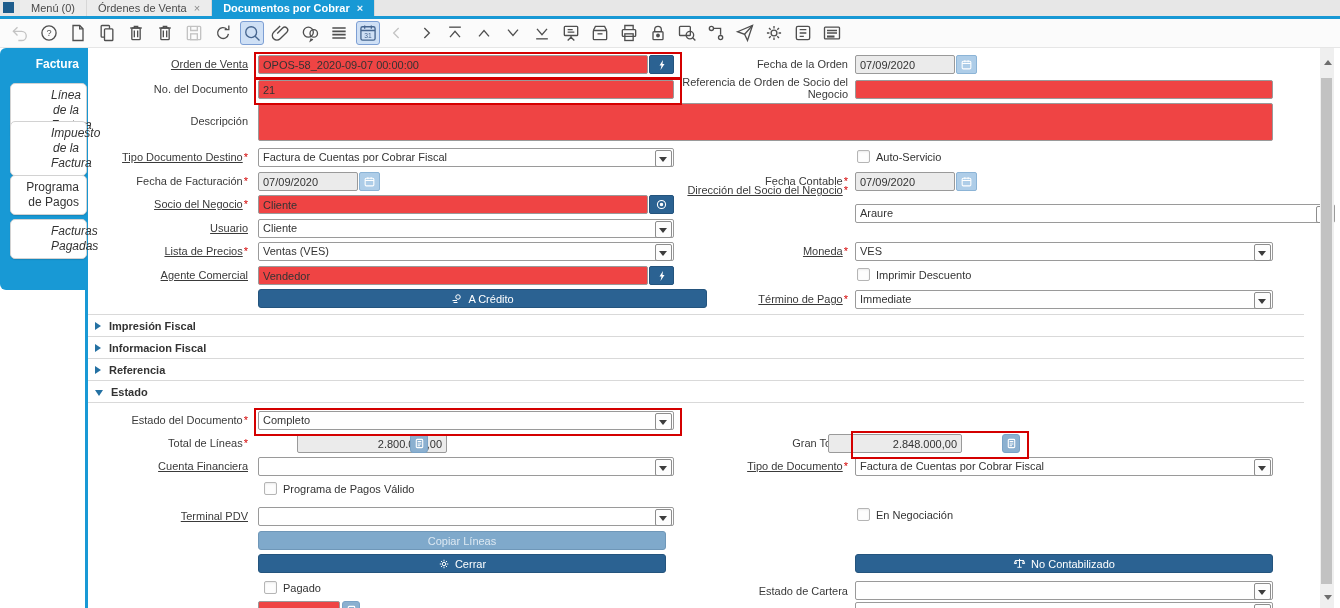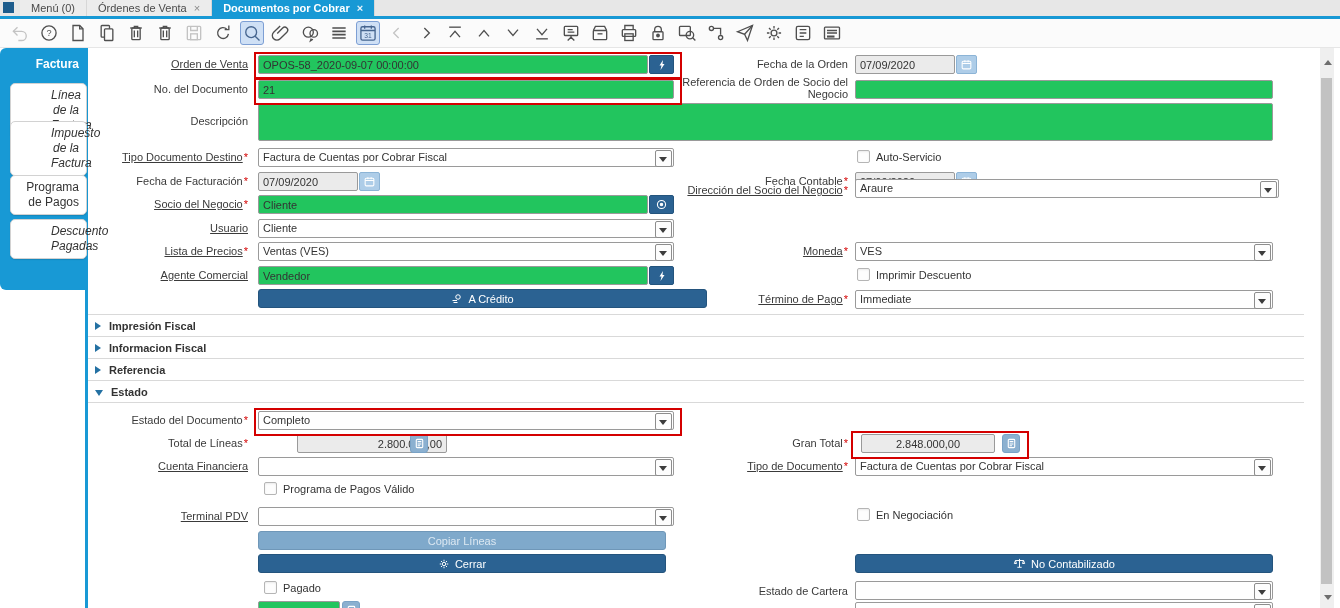--- a/index.html
+++ b/index.html
@@ -24,21 +24,21 @@
   .side-strip{left:0;top:48px;width:88px;height:242px;background:#1899d5;border-radius:6px 0 0 6px;}
   .side-line{left:85px;top:288px;width:3px;height:320px;background:#1899d5;}
   .stab{left:10px;width:77px;box-sizing:border-box;background:#fff;border:1px solid #d2d2d2;border-radius:5px;
         padding:4px 7px 4px 4px;text-align:right;font-size:12px;line-height:15px;color:#333;box-shadow:0 1px 1px rgba(0,0,0,.12);}
   .stab.italic{font-style:italic;padding-left:40px;}
   .stab.active{background:transparent;border-color:transparent;box-shadow:none;color:#fff;font-weight:bold;}
   
   .lbl{position:absolute;text-align:right;color:#3a3a3a;font-size:11px;line-height:13px;}
   .lbl .link{text-decoration:underline;cursor:pointer;}
   .star{color:#d40000;margin-left:1px;}
-  .input{position:absolute;box-sizing:border-box;height:19px;border:1px solid #9a9a9a;border-radius:2px;background:#22c55e;
+  .input{position:absolute;box-sizing:border-box;height:19px;border:1px solid #9a9a9a;border-radius:2px;background:#ef4444;
          font-family:inherit;font-size:11px;color:#333;padding:0 4px;margin:0;}
   .input.ro{background:#ebebeb;}
   .input.amount{text-align:right;}
   textarea.input{height:38px;resize:none;padding:2px 4px;}
   .combo{position:absolute;box-sizing:border-box;height:19px;border:1px solid #9a9a9a;border-radius:2px;background:#fff;}
   .combo .cval{position:absolute;left:4px;top:2px;right:20px;white-space:nowrap;overflow:hidden;}
   .combo .arr{position:absolute;right:1px;top:1px;width:15px;height:15px;border:1px solid #8d8d8d;border-radius:2px;background:#fdfdfd;}
   .combo .arr i{position:absolute;left:3px;top:6px;width:0;height:0;border:4px solid transparent;border-top:5px solid #3c3c3c;}
   .btn-dark{position:absolute;box-sizing:border-box;height:19px;background:#2b6292;border:1px solid #24547d;border-radius:2px;
             display:flex;align-items:center;justify-content:center;cursor:pointer;}
@@ -268,21 +268,21 @@
         </svg>
       </span>
   </div>
 
   <div class="side-strip abs"></div>
   <div class="side-line abs"></div>
   <div class="stab active abs" style="top:52px;"><span>Factura</span></div>
   <div class="stab italic abs" style="top:83px;"><span>Línea de la Factura</span></div>
   <div class="stab italic abs" style="top:121px;"><span>Impuesto de la Factura</span></div>
   <div class="stab abs" style="top:175px;"><span>Programa de Pagos</span></div>
-  <div class="stab italic abs" style="top:219px;"><span>Descuento Pagadas</span></div>
+  <div class="stab italic abs" style="top:219px;"><span>Facturas Pagadas</span></div>
 
   <div class="lbl" style="left:18px;top:58px;width:230px"><span class="link">Orden de Venta</span></div>
   <div class="redbox" style="left:254px;top:52px;width:424px;height:24px"></div>
   <input class="input" style="left: 258px; top: 55px; width: 390px;" value="OPOS-58_2020-09-07 00:00:00">
   <div class="btn-dark" style="left:649px;top:55px;width:25px">
       <svg width="12" height="12" viewBox="0 0 24 24">
         <polygon points="14,2 7,13 11,13 9,22 17,10 13,10" fill="#fff"></polygon>
       </svg>
     </div>
   <div class="lbl" style="left:640px;top:58px;width:208px"><span>Fecha de la Orden</span></div>
@@ -332,21 +332,21 @@
 
   <div class="lbl" style="left:18px;top:198px;width:230px"><span class="link">Socio del Negocio</span><span class="star">*</span></div>
   <input class="input" style="left: 258px; top: 195px; width: 390px;" value="Cliente">
   <div class="btn-dark" style="left:649px;top:195px;width:25px">
       <svg width="13" height="13" viewBox="0 0 24 24" fill="none" stroke="#fff" stroke-width="2">
         <circle cx="12" cy="12" r="7.5"></circle>
         <circle cx="12" cy="12" r="2.2" fill="#fff"></circle>
       </svg>
     </div>
   <div class="lbl" style="left:640px;top:184px;width:208px"><span class="link">Dirección del Socio del Negocio</span><span class="star">*</span></div>
-  <div class="combo" style="left:855px;top:179px;width:424px">
+  <div class="combo" style="left:855px;top:204px;width:480px">
       <span class="cval">Araure</span>
       <span class="arr">
         <i></i>
       </span>
     </div>
 
   <div class="lbl" style="left:18px;top:222px;width:230px"><span class="link">Usuario</span></div>
   <div class="combo" style="left:258px;top:219px;width:416px">
       <span class="cval">Cliente</span>
       <span class="arr">
@@ -428,21 +428,21 @@
   <div class="lbl" style="left:18px;top:437px;width:230px"><span>Total de Líneas</span><span class="star">*</span></div>
   <input class="input ro amount" style="left: 258px; top: 434px; width: 150px; margin-left: 39px;" value="2.800.000,00">
   <div class="btn-calc" style="left:410px;top:434px">
       <svg width="11" height="11" viewBox="0 0 24 24" fill="none" stroke="#fff" stroke-width="2.4">
         <rect x="5" y="3" width="14" height="18" rx="2"></rect>
         <path d="M8 8h8M8 13h8M8 17h5"></path>
       </svg>
     </div>
   <div class="lbl" style="left:640px;top:437px;width:208px"><span>Gran Total</span><span class="star">*</span></div>
   <div class="redbox" style="left:851px;top:431px;width:174px;height:24px"></div>
-  <input class="input ro amount" style="left: 861px; top: 434px; width: 134px; text-align: center;" value="2.848.000,00">
+  <input class="input ro amount" style="left: 828px; top: 434px; width: 134px;" value="2.848.000,00">
   <div class="btn-calc" style="left:1002px;top:434px">
       <svg width="11" height="11" viewBox="0 0 24 24" fill="none" stroke="#fff" stroke-width="2.4">
         <rect x="5" y="3" width="14" height="18" rx="2"></rect>
         <path d="M8 8h8M8 13h8M8 17h5"></path>
       </svg>
     </div>
 
   <div class="lbl" style="left:18px;top:460px;width:230px"><span class="link">Cuenta Financiera</span></div>
   <div class="combo" style="left:258px;top:457px;width:416px">
       <span class="cval"></span>

